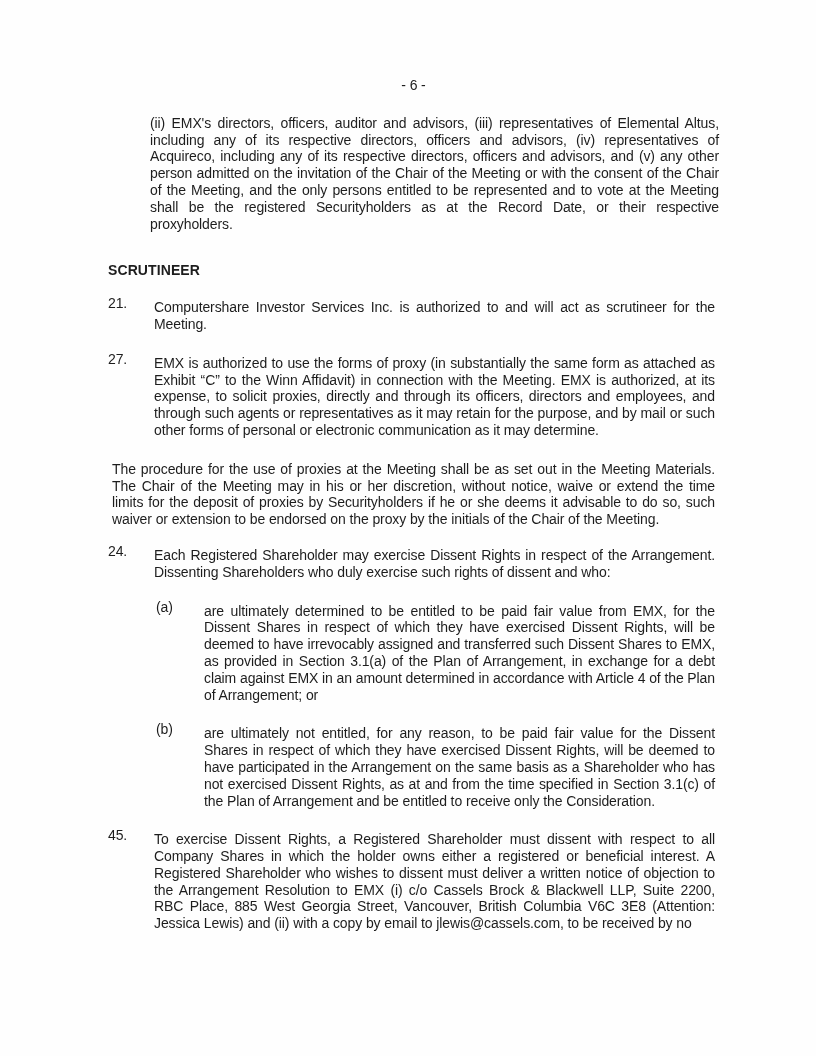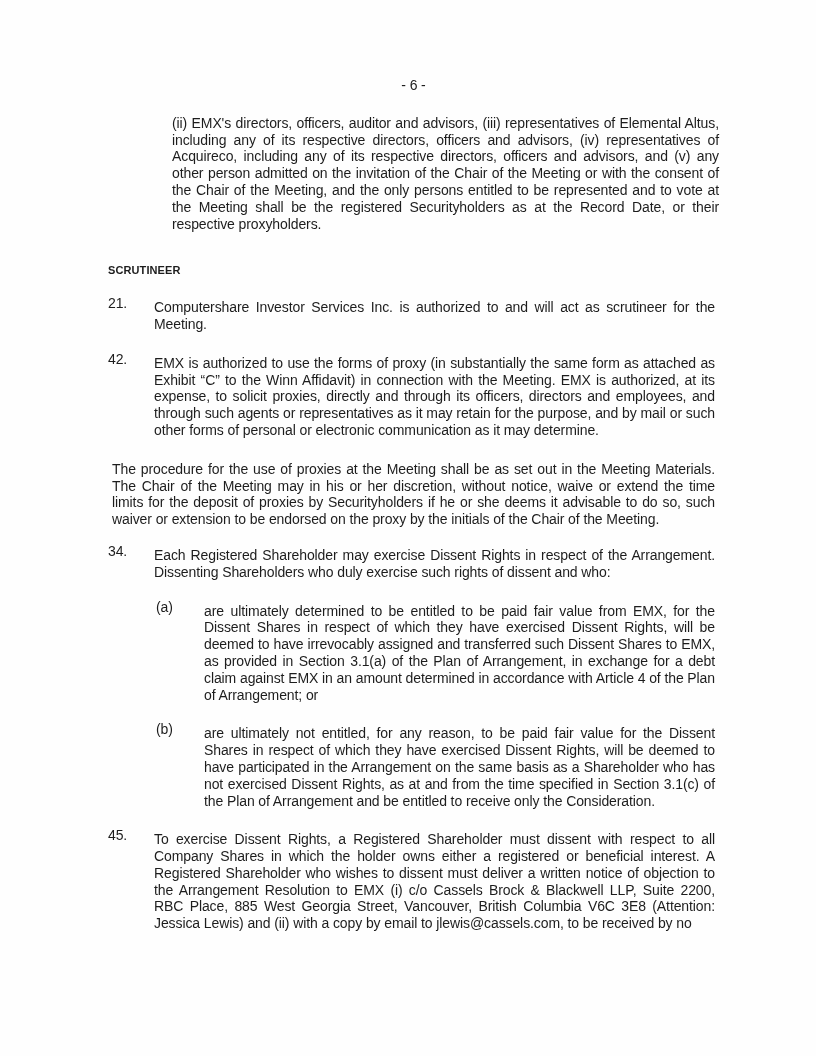--- a/index.html
+++ b/index.html
@@ -27,25 +27,25 @@
     font-weight: normal;
   }
   .content {
     padding: 0 97px 0 108px;
   }
   .para {
     margin: 0;
     text-align: justify;
   }
   .intro {
-    margin-left: 64px;
+    margin-left: 42px;
     margin-bottom: 30px;
   }
   .heading {
-    font-size: 11px;
+    font-size: 14px;
     font-weight: bold;
     margin: 0 0 16px 0;
     letter-spacing: 0.1px;
   }
   .item {
     display: flex;
     margin: 0 0 14px 0;
   }
   .item.tight {
     margin-bottom: 11px;
@@ -78,31 +78,31 @@
 
     <h2 class="heading">SCRUTINEER</h2>
 
     <div class="item">
       <span class="num">21.</span>
       <p class="body">Computershare Investor Services Inc. is authorized to and will act as scrutineer for the Meeting.</p>
     </div>
 
 
     <div class="item">
-      <span class="num">42.</span>
+      <span class="num">27.</span>
       <p class="body">EMX is authorized to use the forms of proxy (in substantially the same form as attached as Exhibit “C” to the Winn Affidavit) in connection with the Meeting. EMX is authorized, at its expense, to solicit proxies, directly and through its officers, directors and employees, and through such agents or representatives as it may retain for the purpose, and by mail or such other forms of personal or electronic communication as it may determine.</p>
     </div>
 
     <div class="item tight">
       <p class="body">The procedure for the use of proxies at the Meeting shall be as set out in the Meeting Materials. The Chair of the Meeting may in his or her discretion, without notice, waive or extend the time limits for the deposit of proxies by Securityholders if he or she deems it advisable to do so, such waiver or extension to be endorsed on the proxy by the initials of the Chair of the Meeting.</p>
     </div>
 
 
     <div class="item">
-      <span class="num">34.</span>
+      <span class="num">24.</span>
       <p class="body">Each Registered Shareholder may exercise Dissent Rights in respect of the Arrangement. Dissenting Shareholders who duly exercise such rights of dissent and who:</p>
     </div>
 
     <div class="item subitem">
       <span class="num">(a)</span>
       <p class="body">are ultimately determined to be entitled to be paid fair value from EMX, for the Dissent Shares in respect of which they have exercised Dissent Rights, will be deemed to have irrevocably assigned and transferred such Dissent Shares to EMX, as provided in Section 3.1(a) of the Plan of Arrangement, in exchange for a debt claim against EMX in an amount determined in accordance with Article 4 of the Plan of Arrangement; or</p>
     </div>
 
     <div class="item subitem">
       <span class="num">(b)</span>

